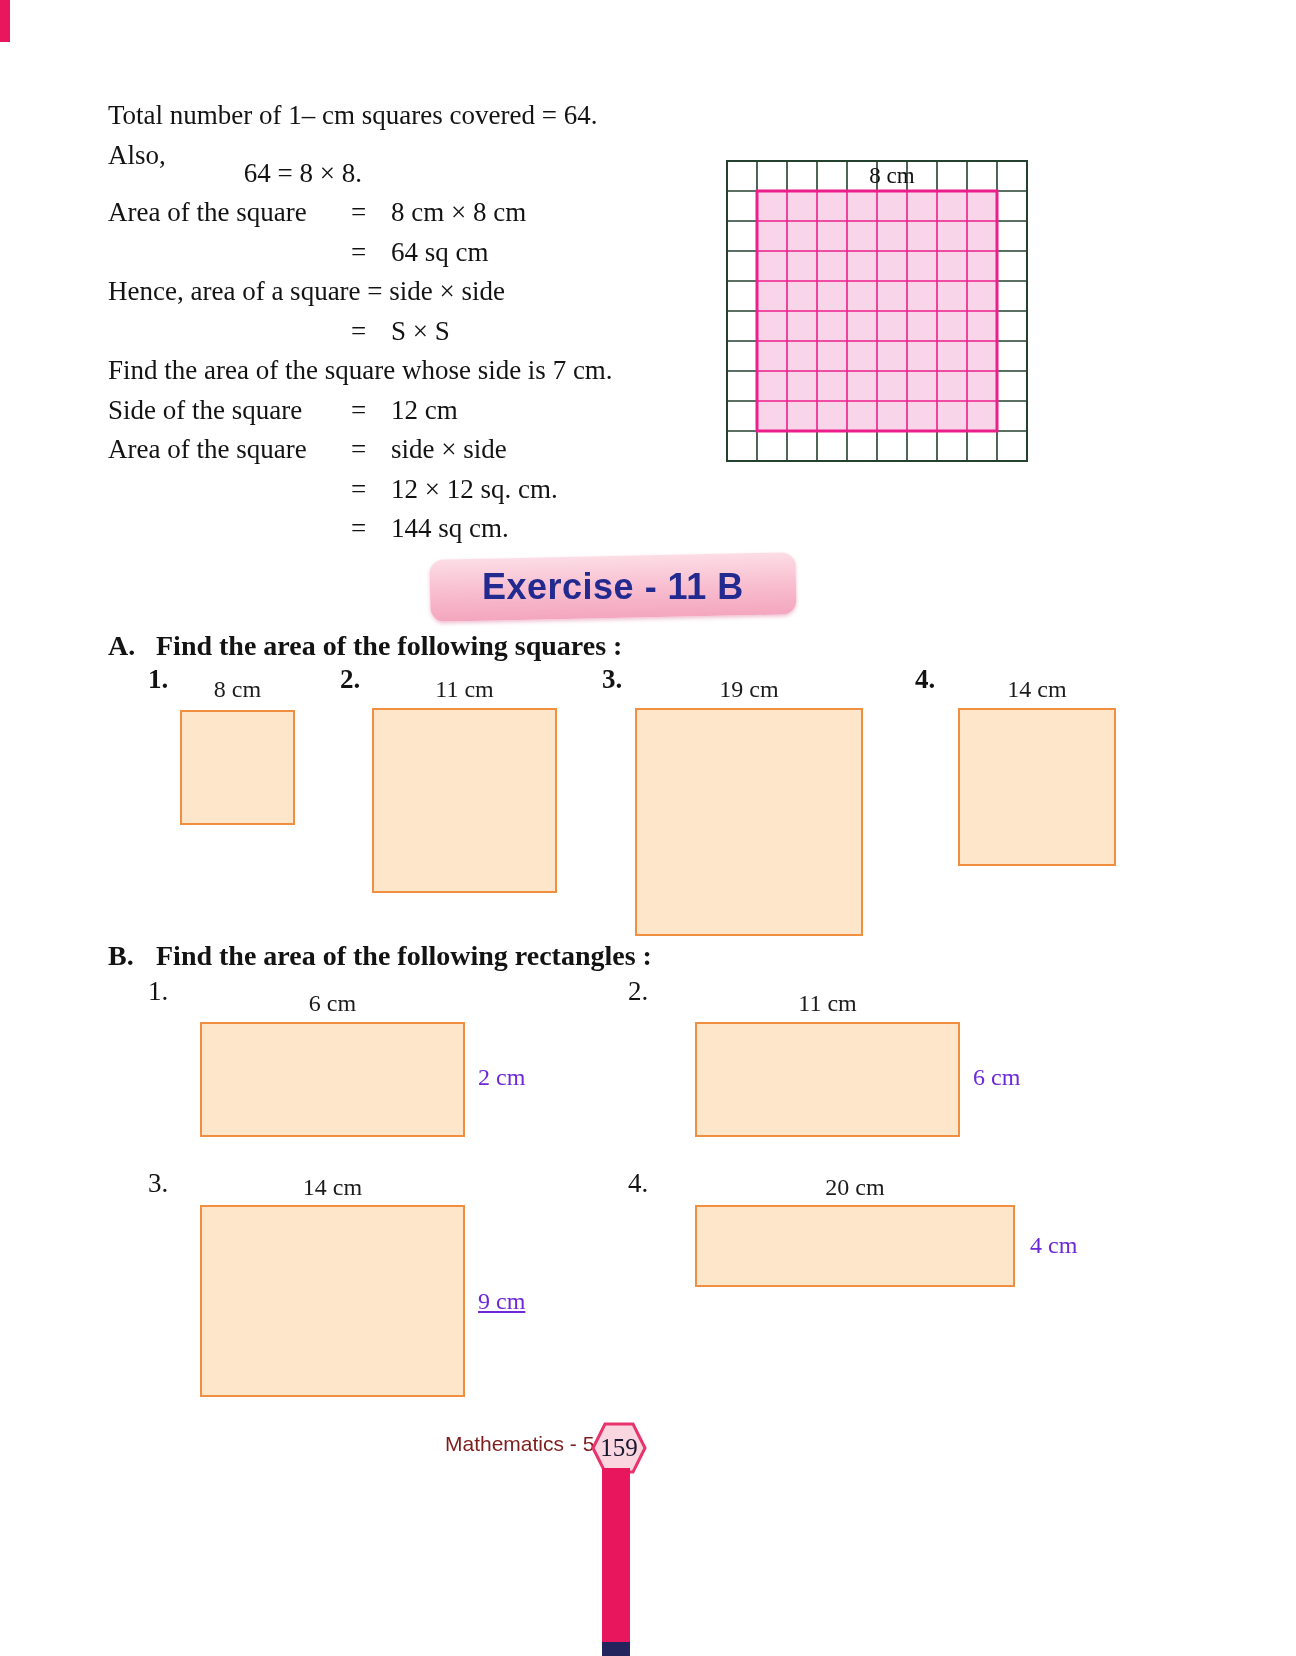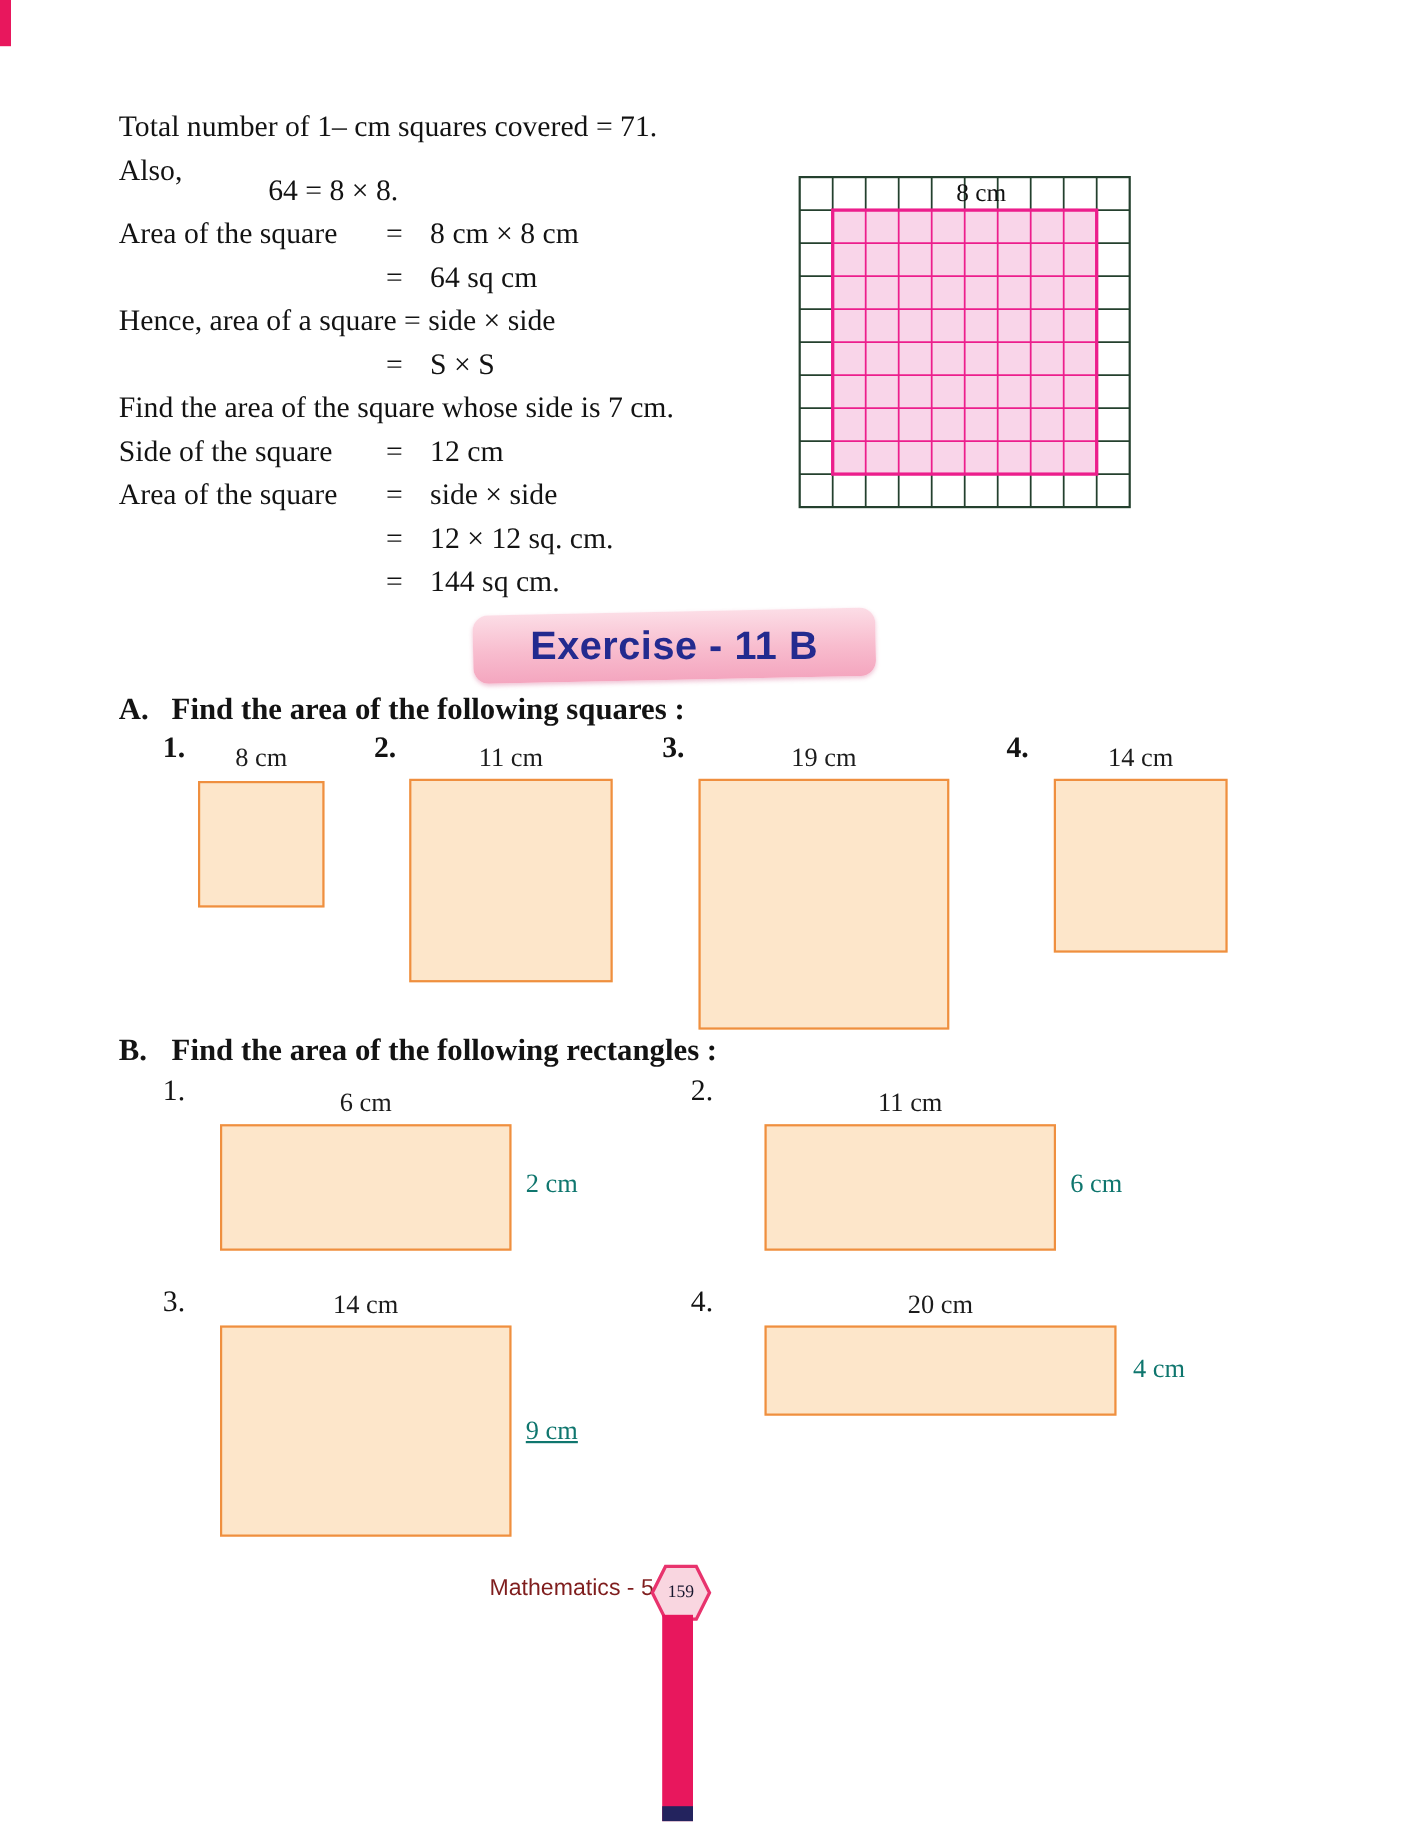--- a/index.html
+++ b/index.html
@@ -41,49 +41,49 @@
     font-size:36px;font-weight:700;color:#232a8f;letter-spacing:.5px;
     transform:rotate(1.2deg);
   }
 
   
   .sec-head{position:absolute;left:108px;font-size:28px;font-weight:700;display:flex;}
   .sec-letter{width:48px;flex:none;}
 
   .q-num{position:absolute;font-size:27px;font-weight:700;}
   .dim-label{position:absolute;font-size:24px;color:#1c1c1c;text-align:center;}
-  .side-label{position:absolute;font-size:24px;color:#0f766e;white-space:nowrap;}
+  .side-label{position:absolute;font-size:24px;color:#6d28d9;white-space:nowrap;}
   .shape{
     position:absolute;
     background:#fde6ca;
     border:2px solid #ef8f3f;
     box-sizing:border-box;
   }
 
   
   .footer-label{position:absolute;left:445px;top:1432px;font-size:21px;color:#7f1d1d;}
   .page-badge{position:absolute;left:590px;top:1421px;width:58px;height:54px;}
   .page-badge .num{
     position:absolute;left:0;top:0;width:100%;height:100%;
     display:flex;align-items:center;justify-content:center;
-    font-size:16px;color:#17172e;font-family:"Liberation Serif", serif;
+    font-size:25px;color:#17172e;font-family:"Liberation Serif", serif;
   }
   .ribbon{position:absolute;left:602px;top:1468px;width:28px;height:188px;background:#e8175d;}
   .ribbon-tip{position:absolute;left:602px;top:1642px;width:28px;height:14px;background:#23235e;}
 </style>
 </head>
 <body>
 
 <div id="page">
 
   <div class="corner-mark"></div>
 
   <div class="intro">
     <div class="irow">
-      <span>Total number of 1– cm squares covered = 71.</span>
+      <span>Total number of 1– cm squares covered = 64.</span>
     </div>
     <div class="irow">
       <span>Also,</span>
       <span class="mid">64 = 8 × 8.</span>
     </div>
     <div class="irow">
       <span class="lbl">Area of the square</span>
       <span class="eq">=</span>
       <span class="val">8 cm × 8 cm</span>
     </div>

